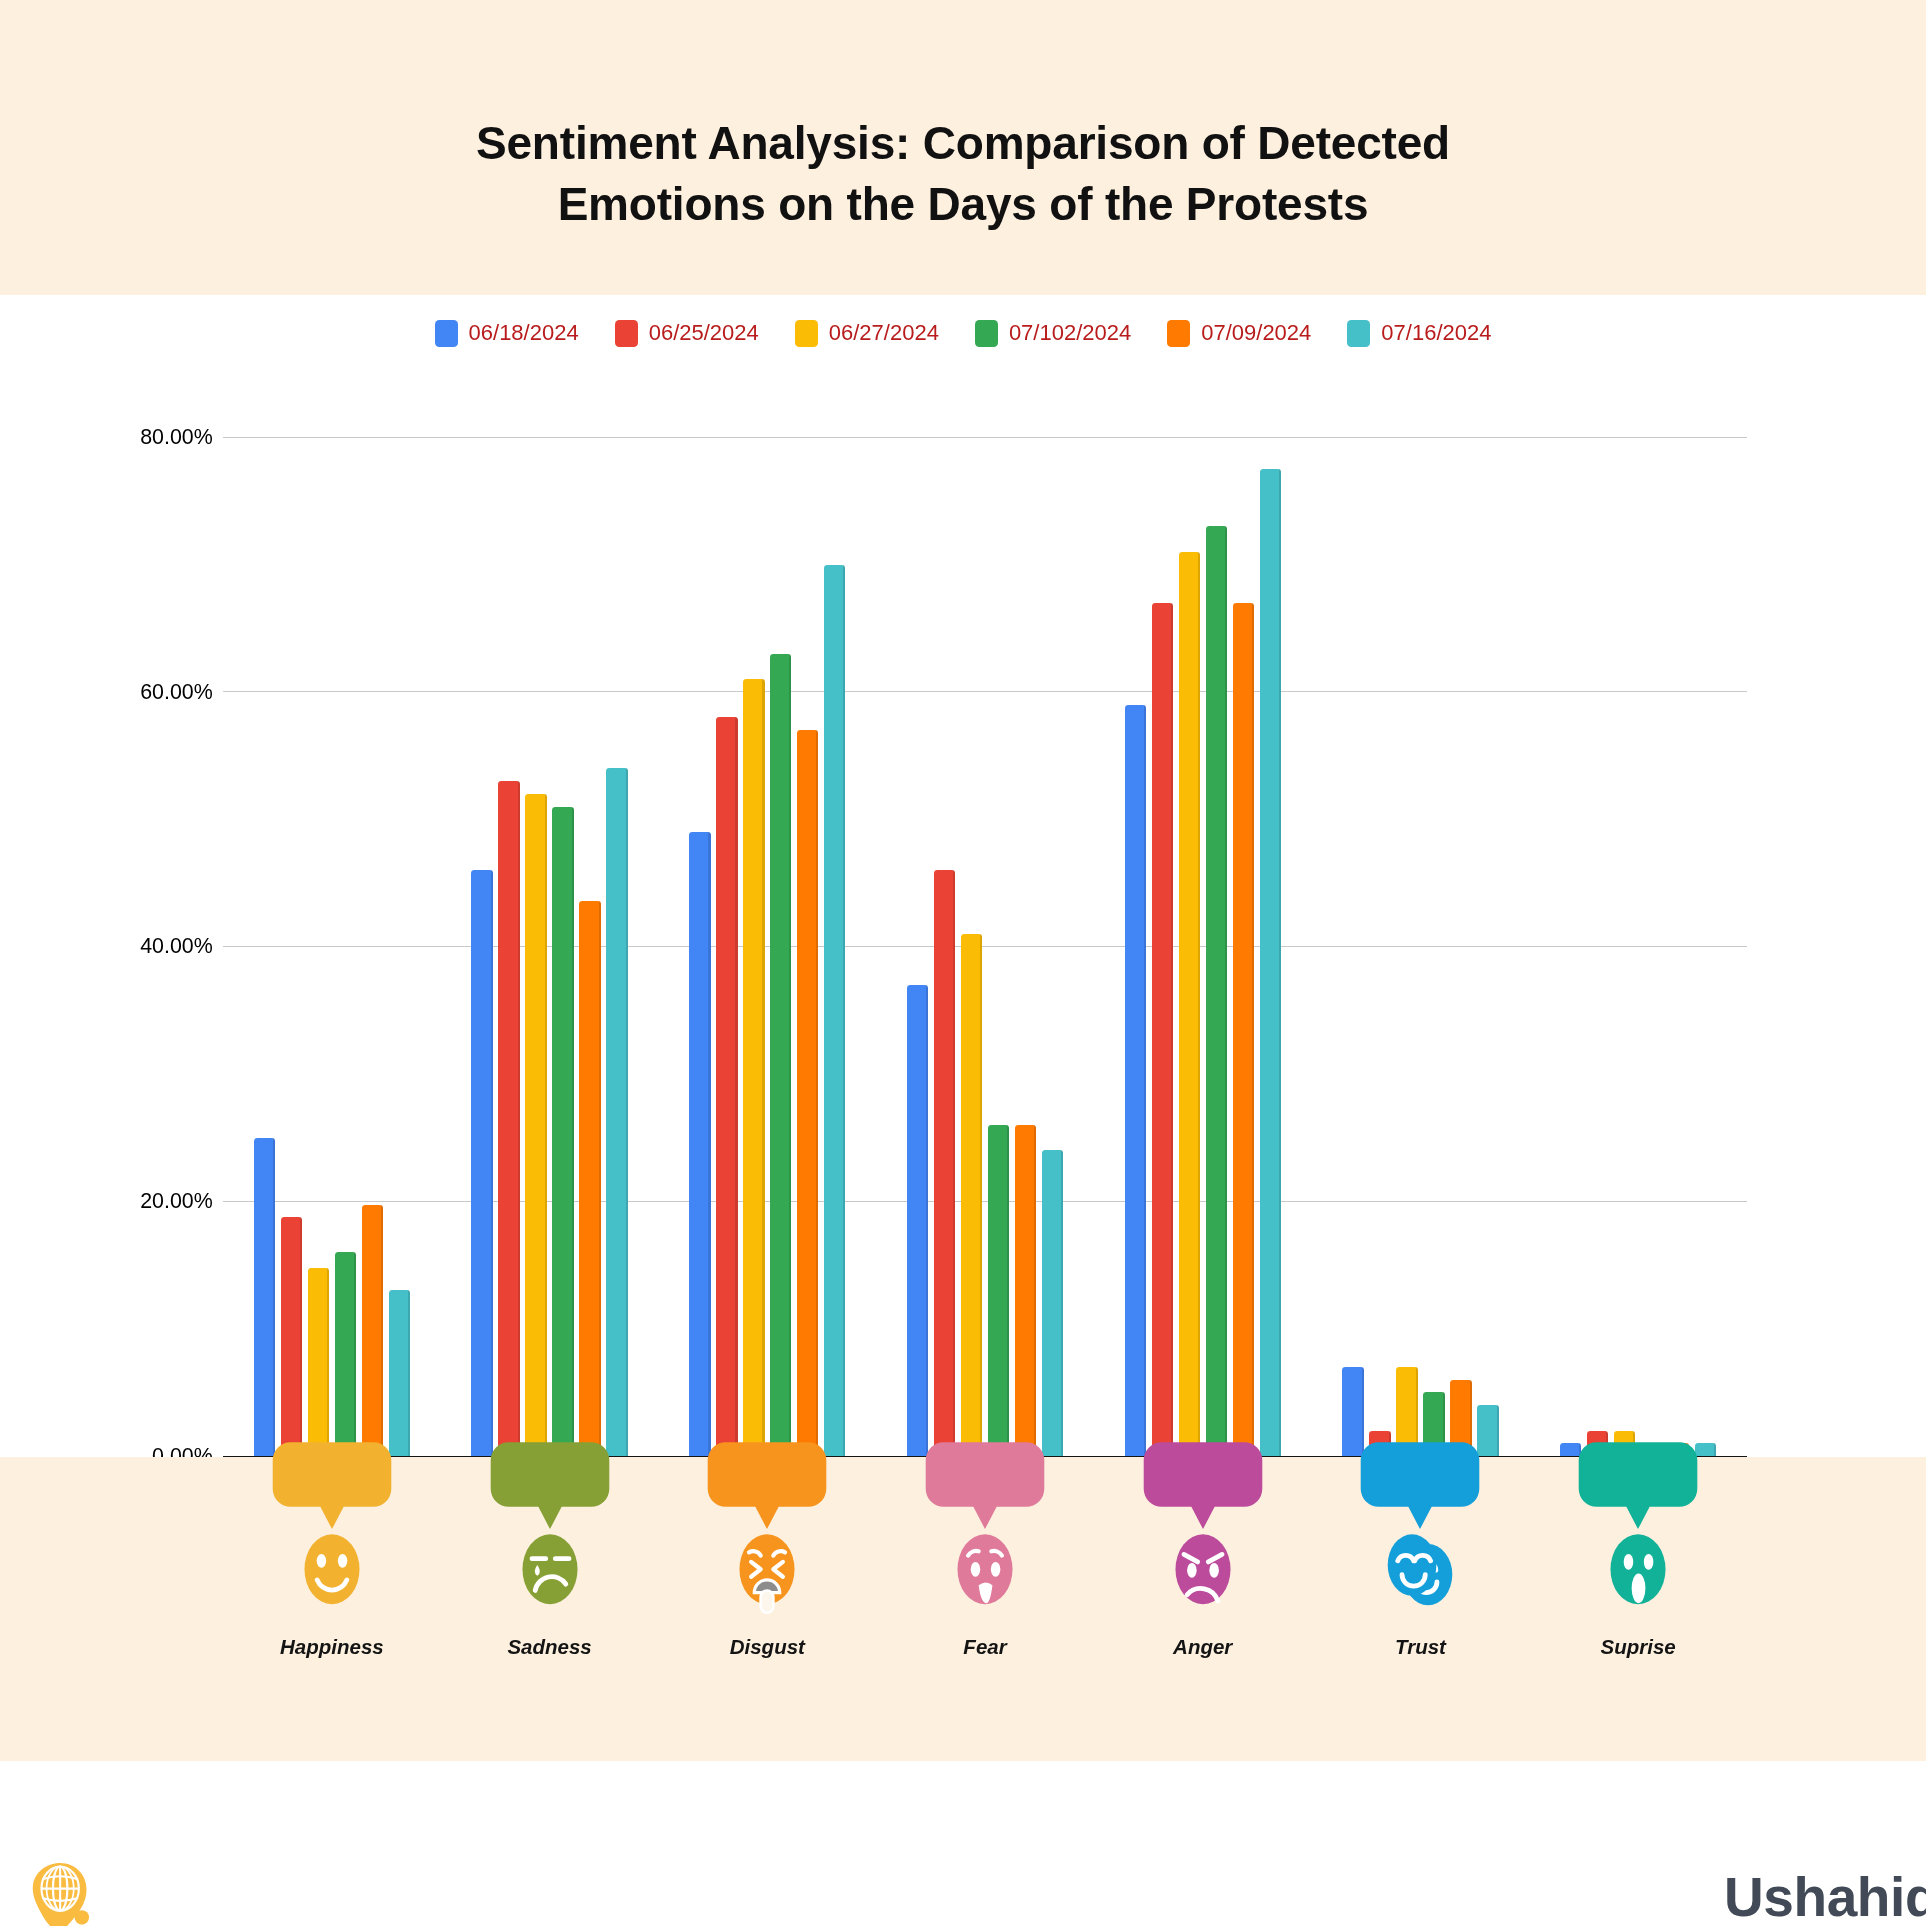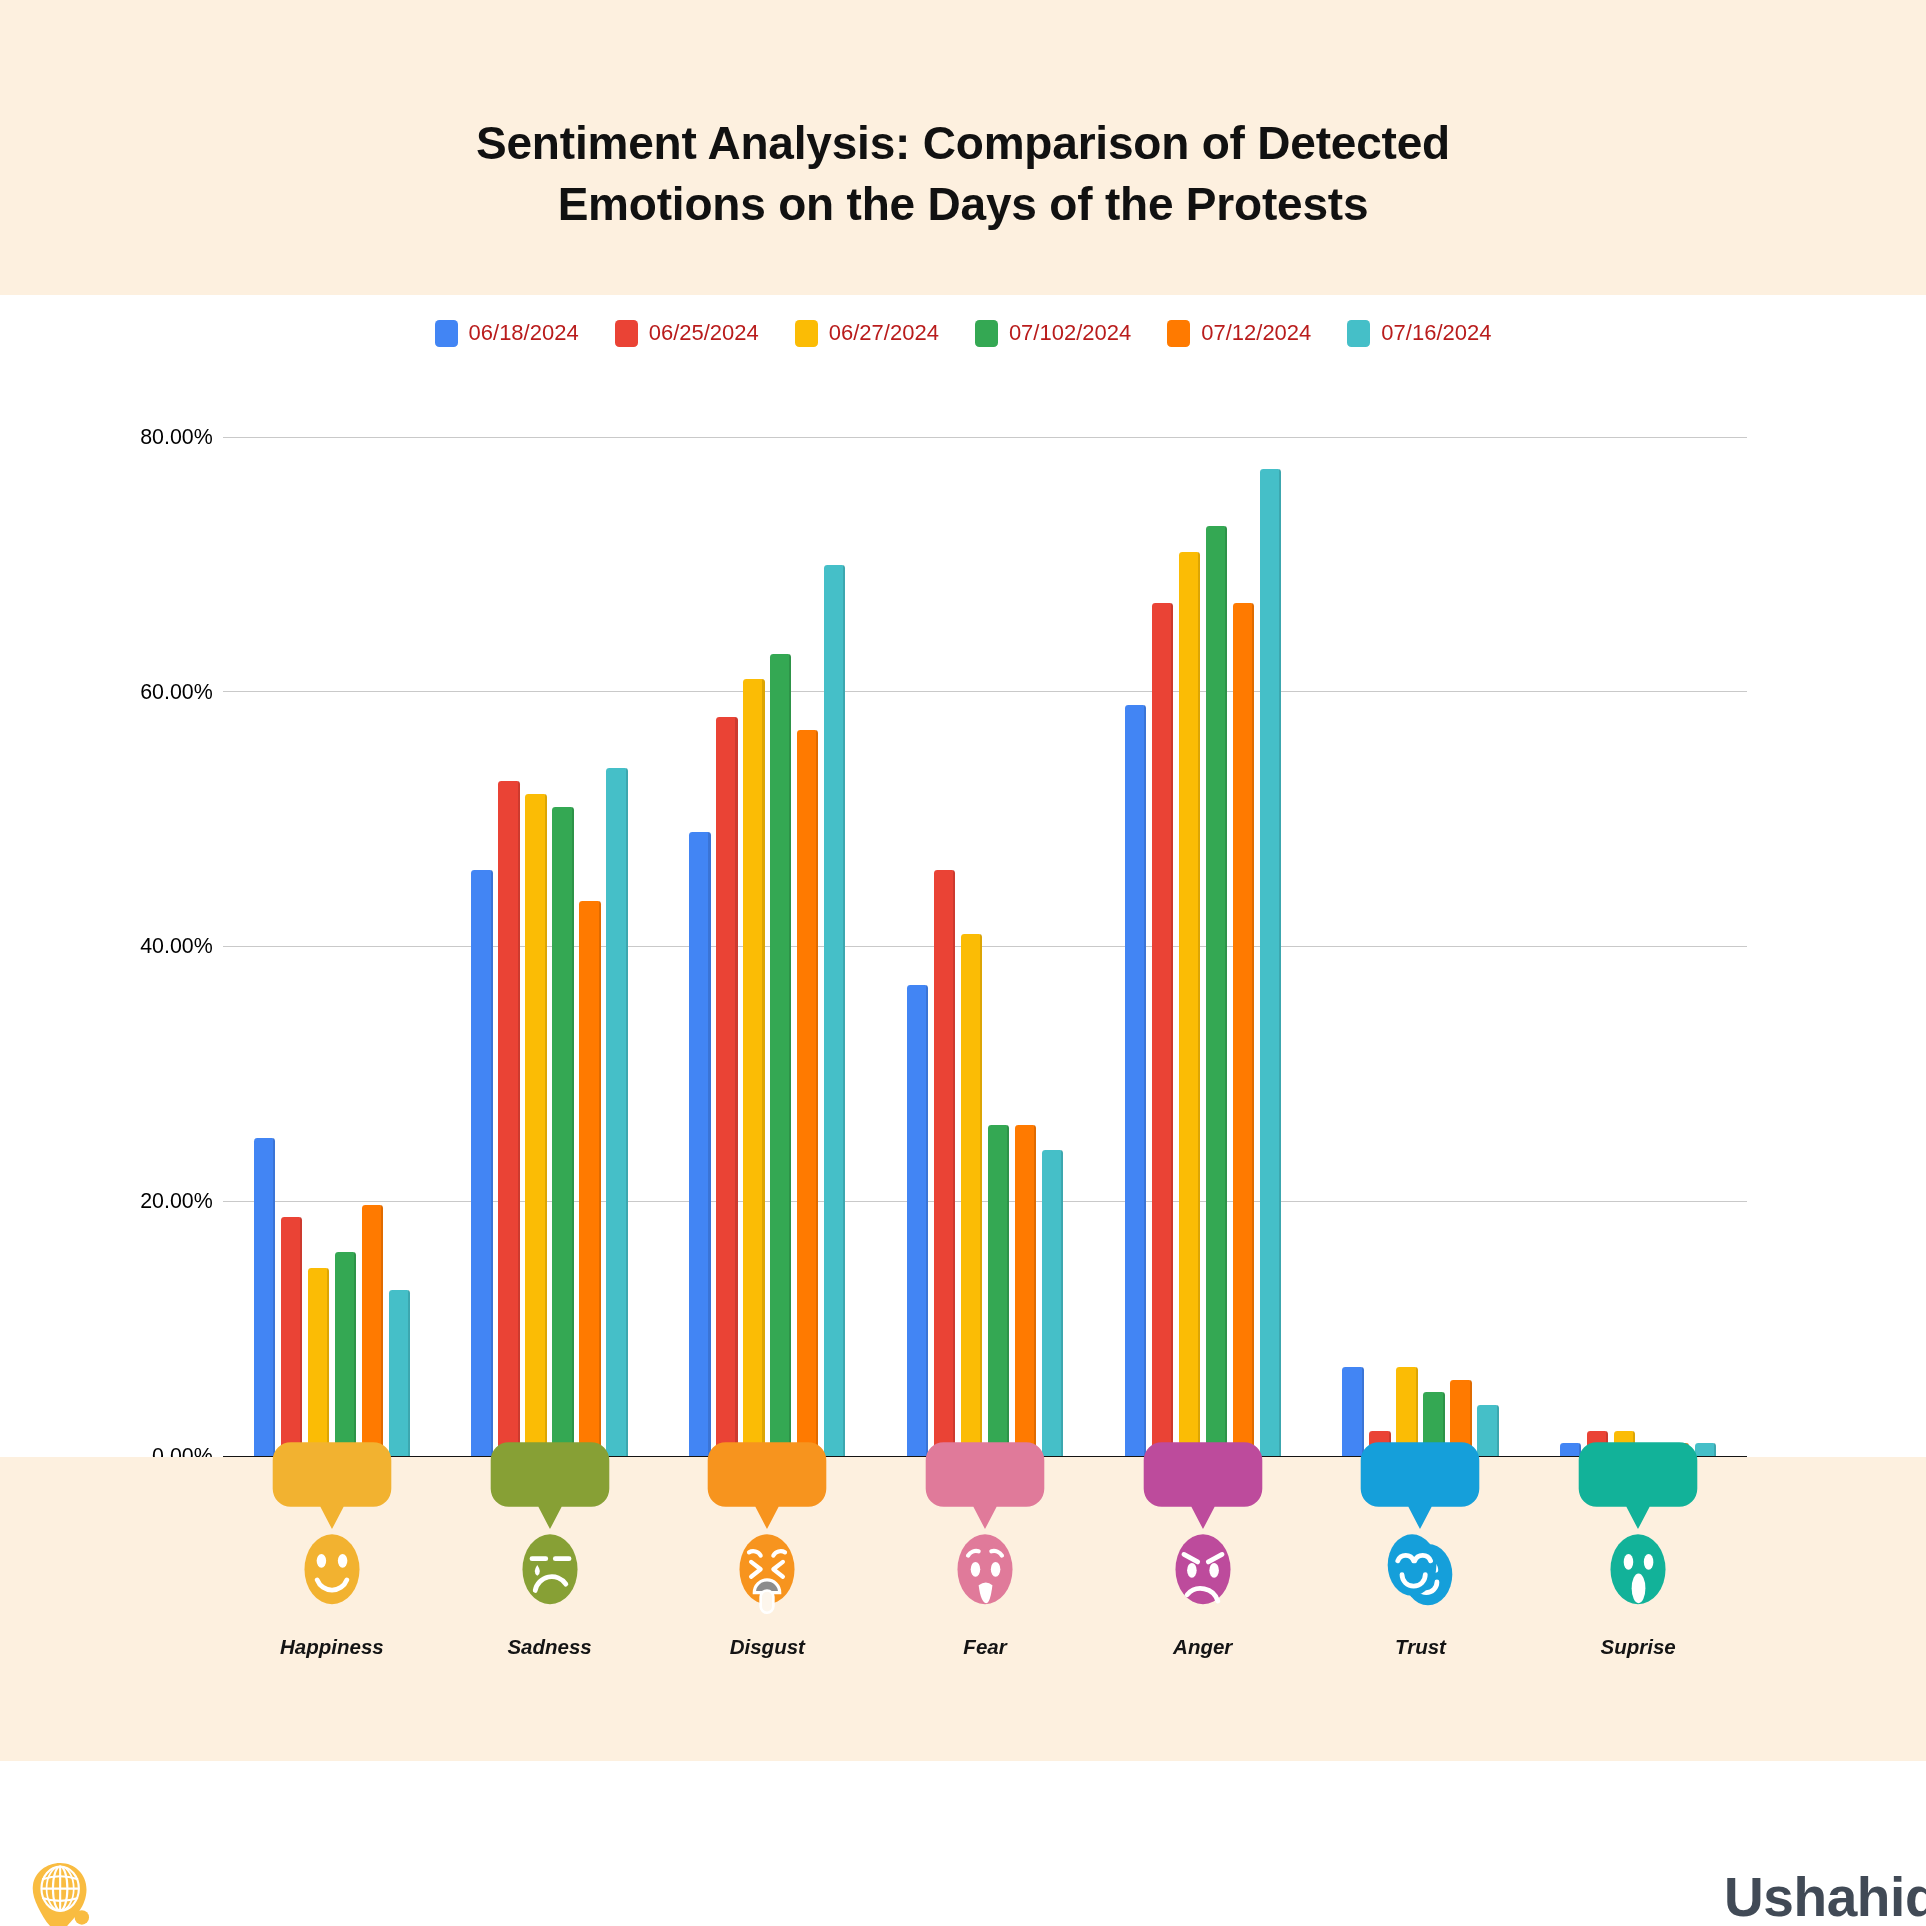--- a/index.html
+++ b/index.html
@@ -218,21 +218,21 @@
       <div class="legend-item">
         <div class="legend-swatch" style="background: rgb(251, 188, 5);"></div>
         <span class="legend-label">06/27/2024</span>
       </div>
       <div class="legend-item">
         <div class="legend-swatch" style="background: rgb(52, 168, 83);"></div>
         <span class="legend-label">07/102/2024</span>
       </div>
       <div class="legend-item">
         <div class="legend-swatch" style="background: rgb(255, 122, 0);"></div>
-        <span class="legend-label">07/12/2024</span>
+        <span class="legend-label">07/09/2024</span>
       </div>
       <div class="legend-item">
         <div class="legend-swatch" style="background: rgb(69, 191, 200);"></div>
         <span class="legend-label">07/16/2024</span>
       </div>
     </div>
 
   <div class="plot-wrap">
     <div class="y-labels" id="y-labels">
         <div class="y-label" style="top: 1019px;">0.00%</div>

